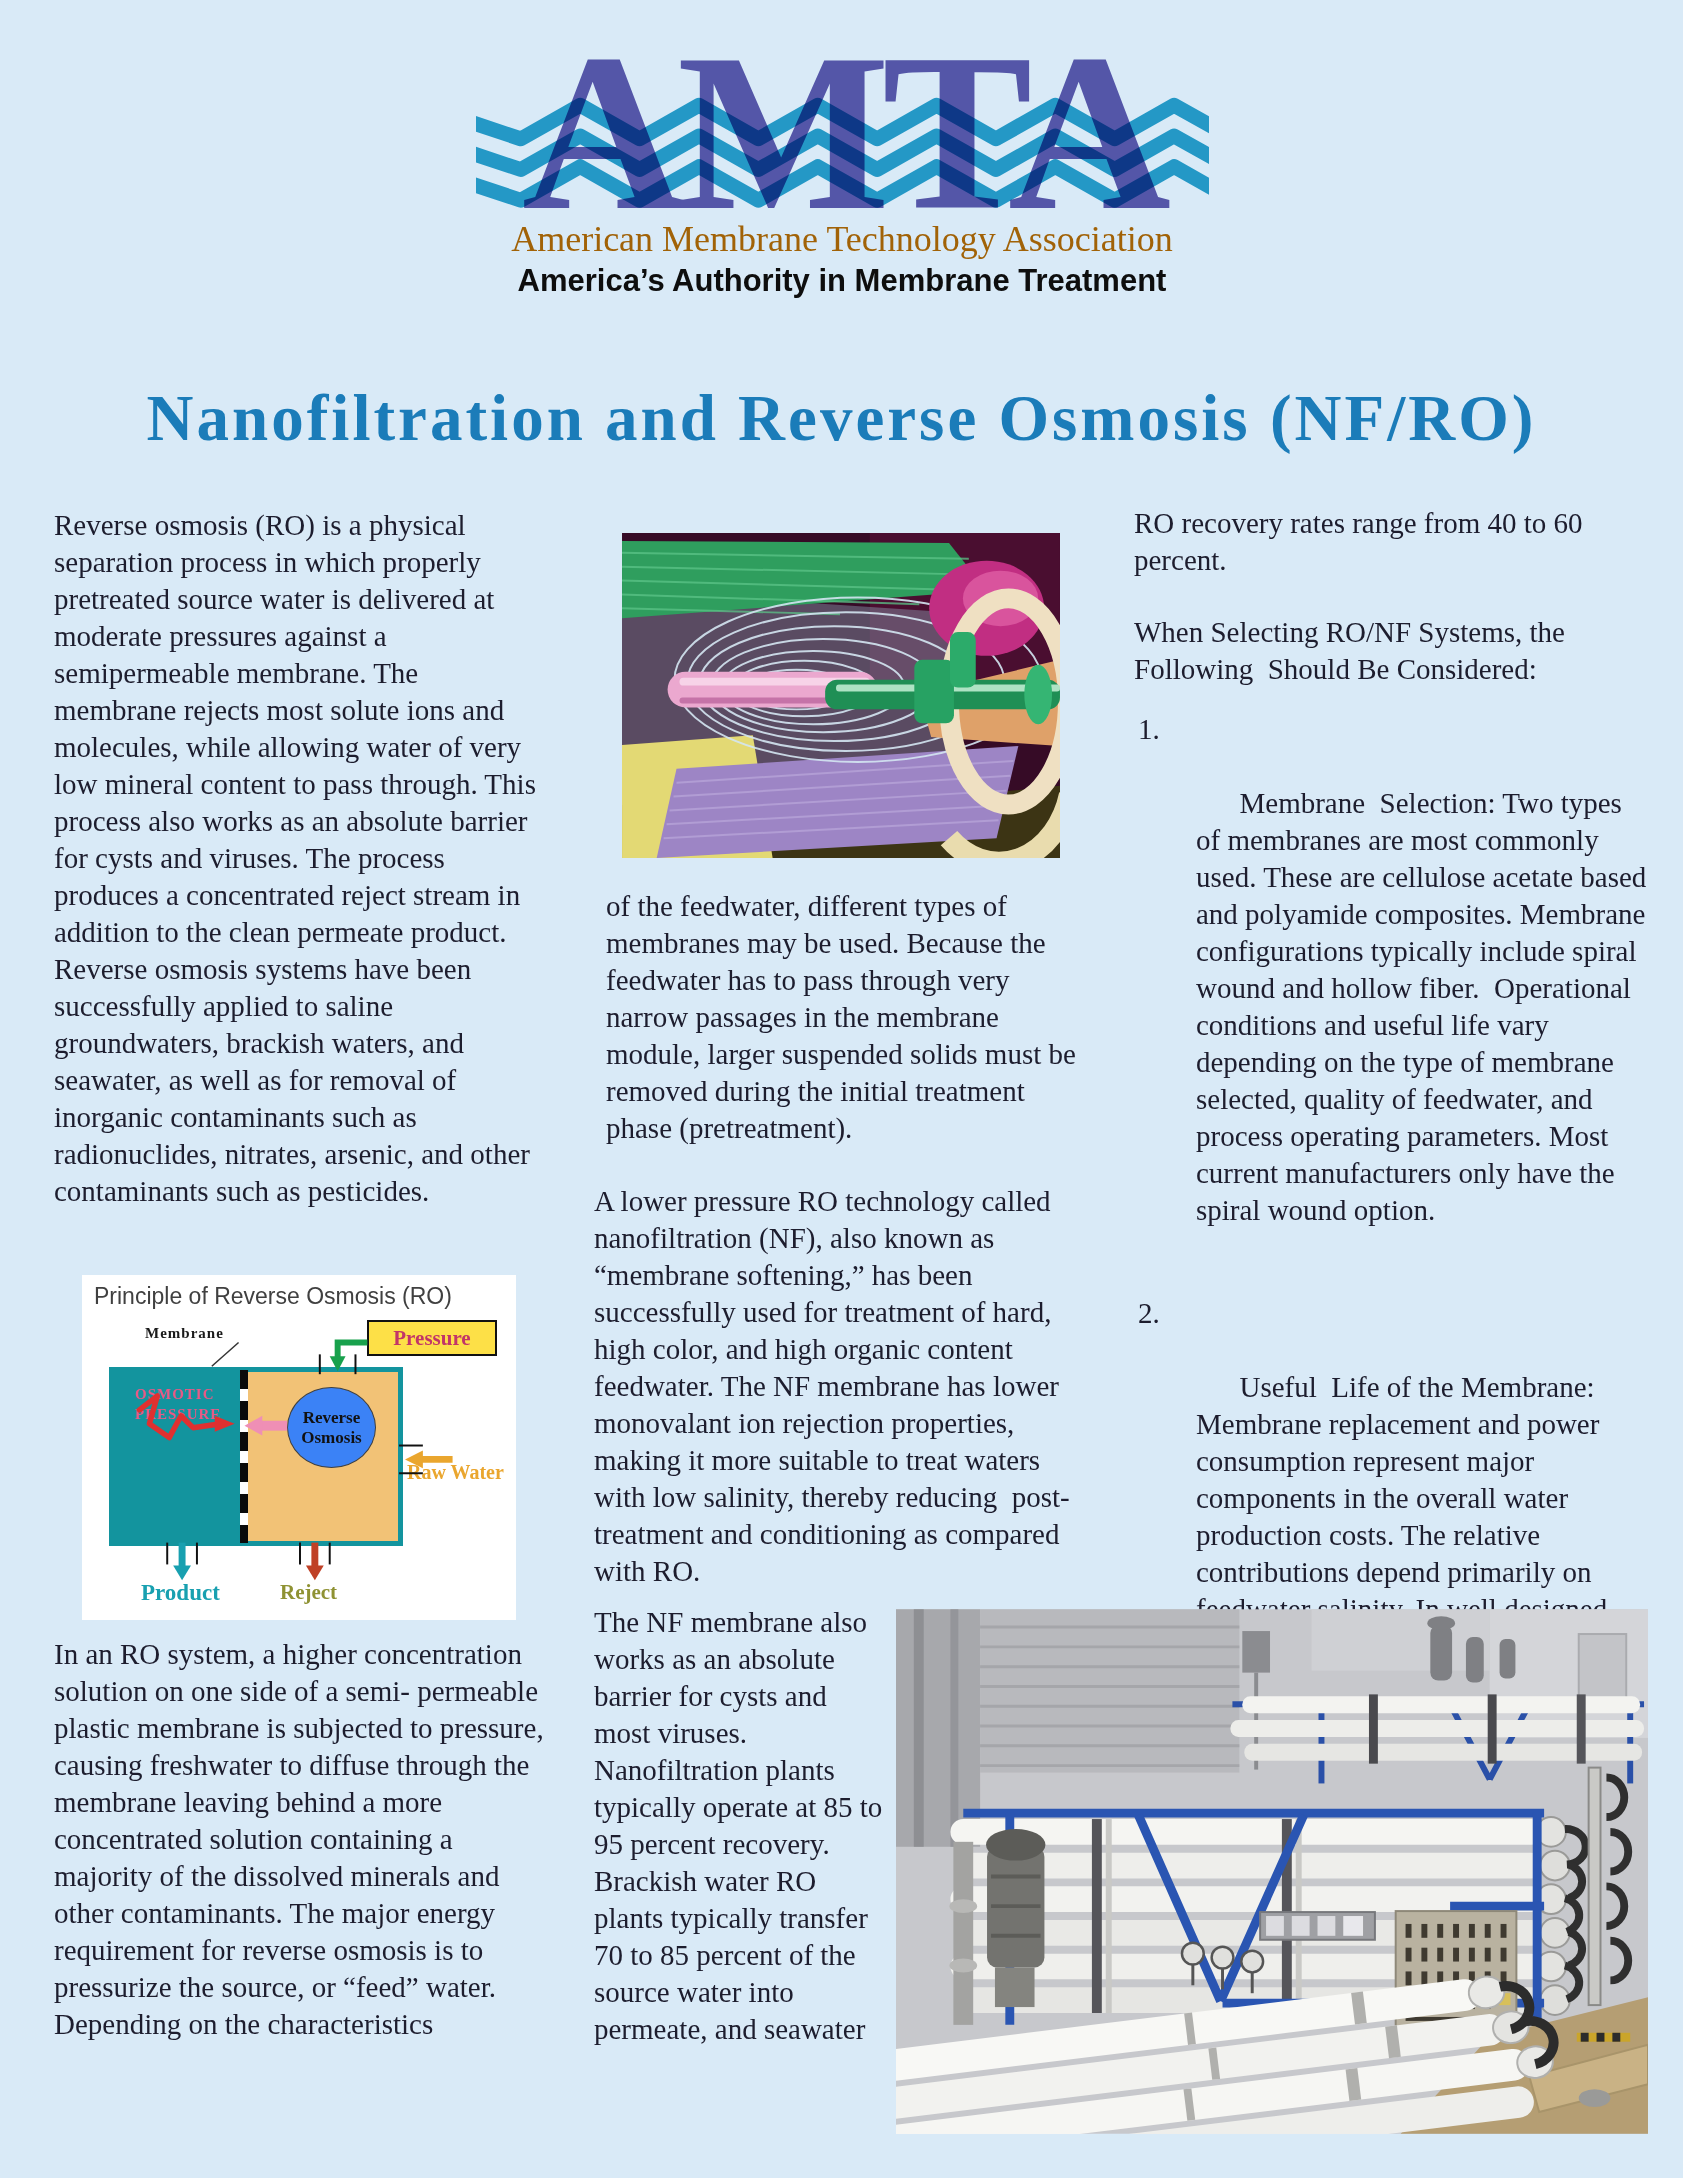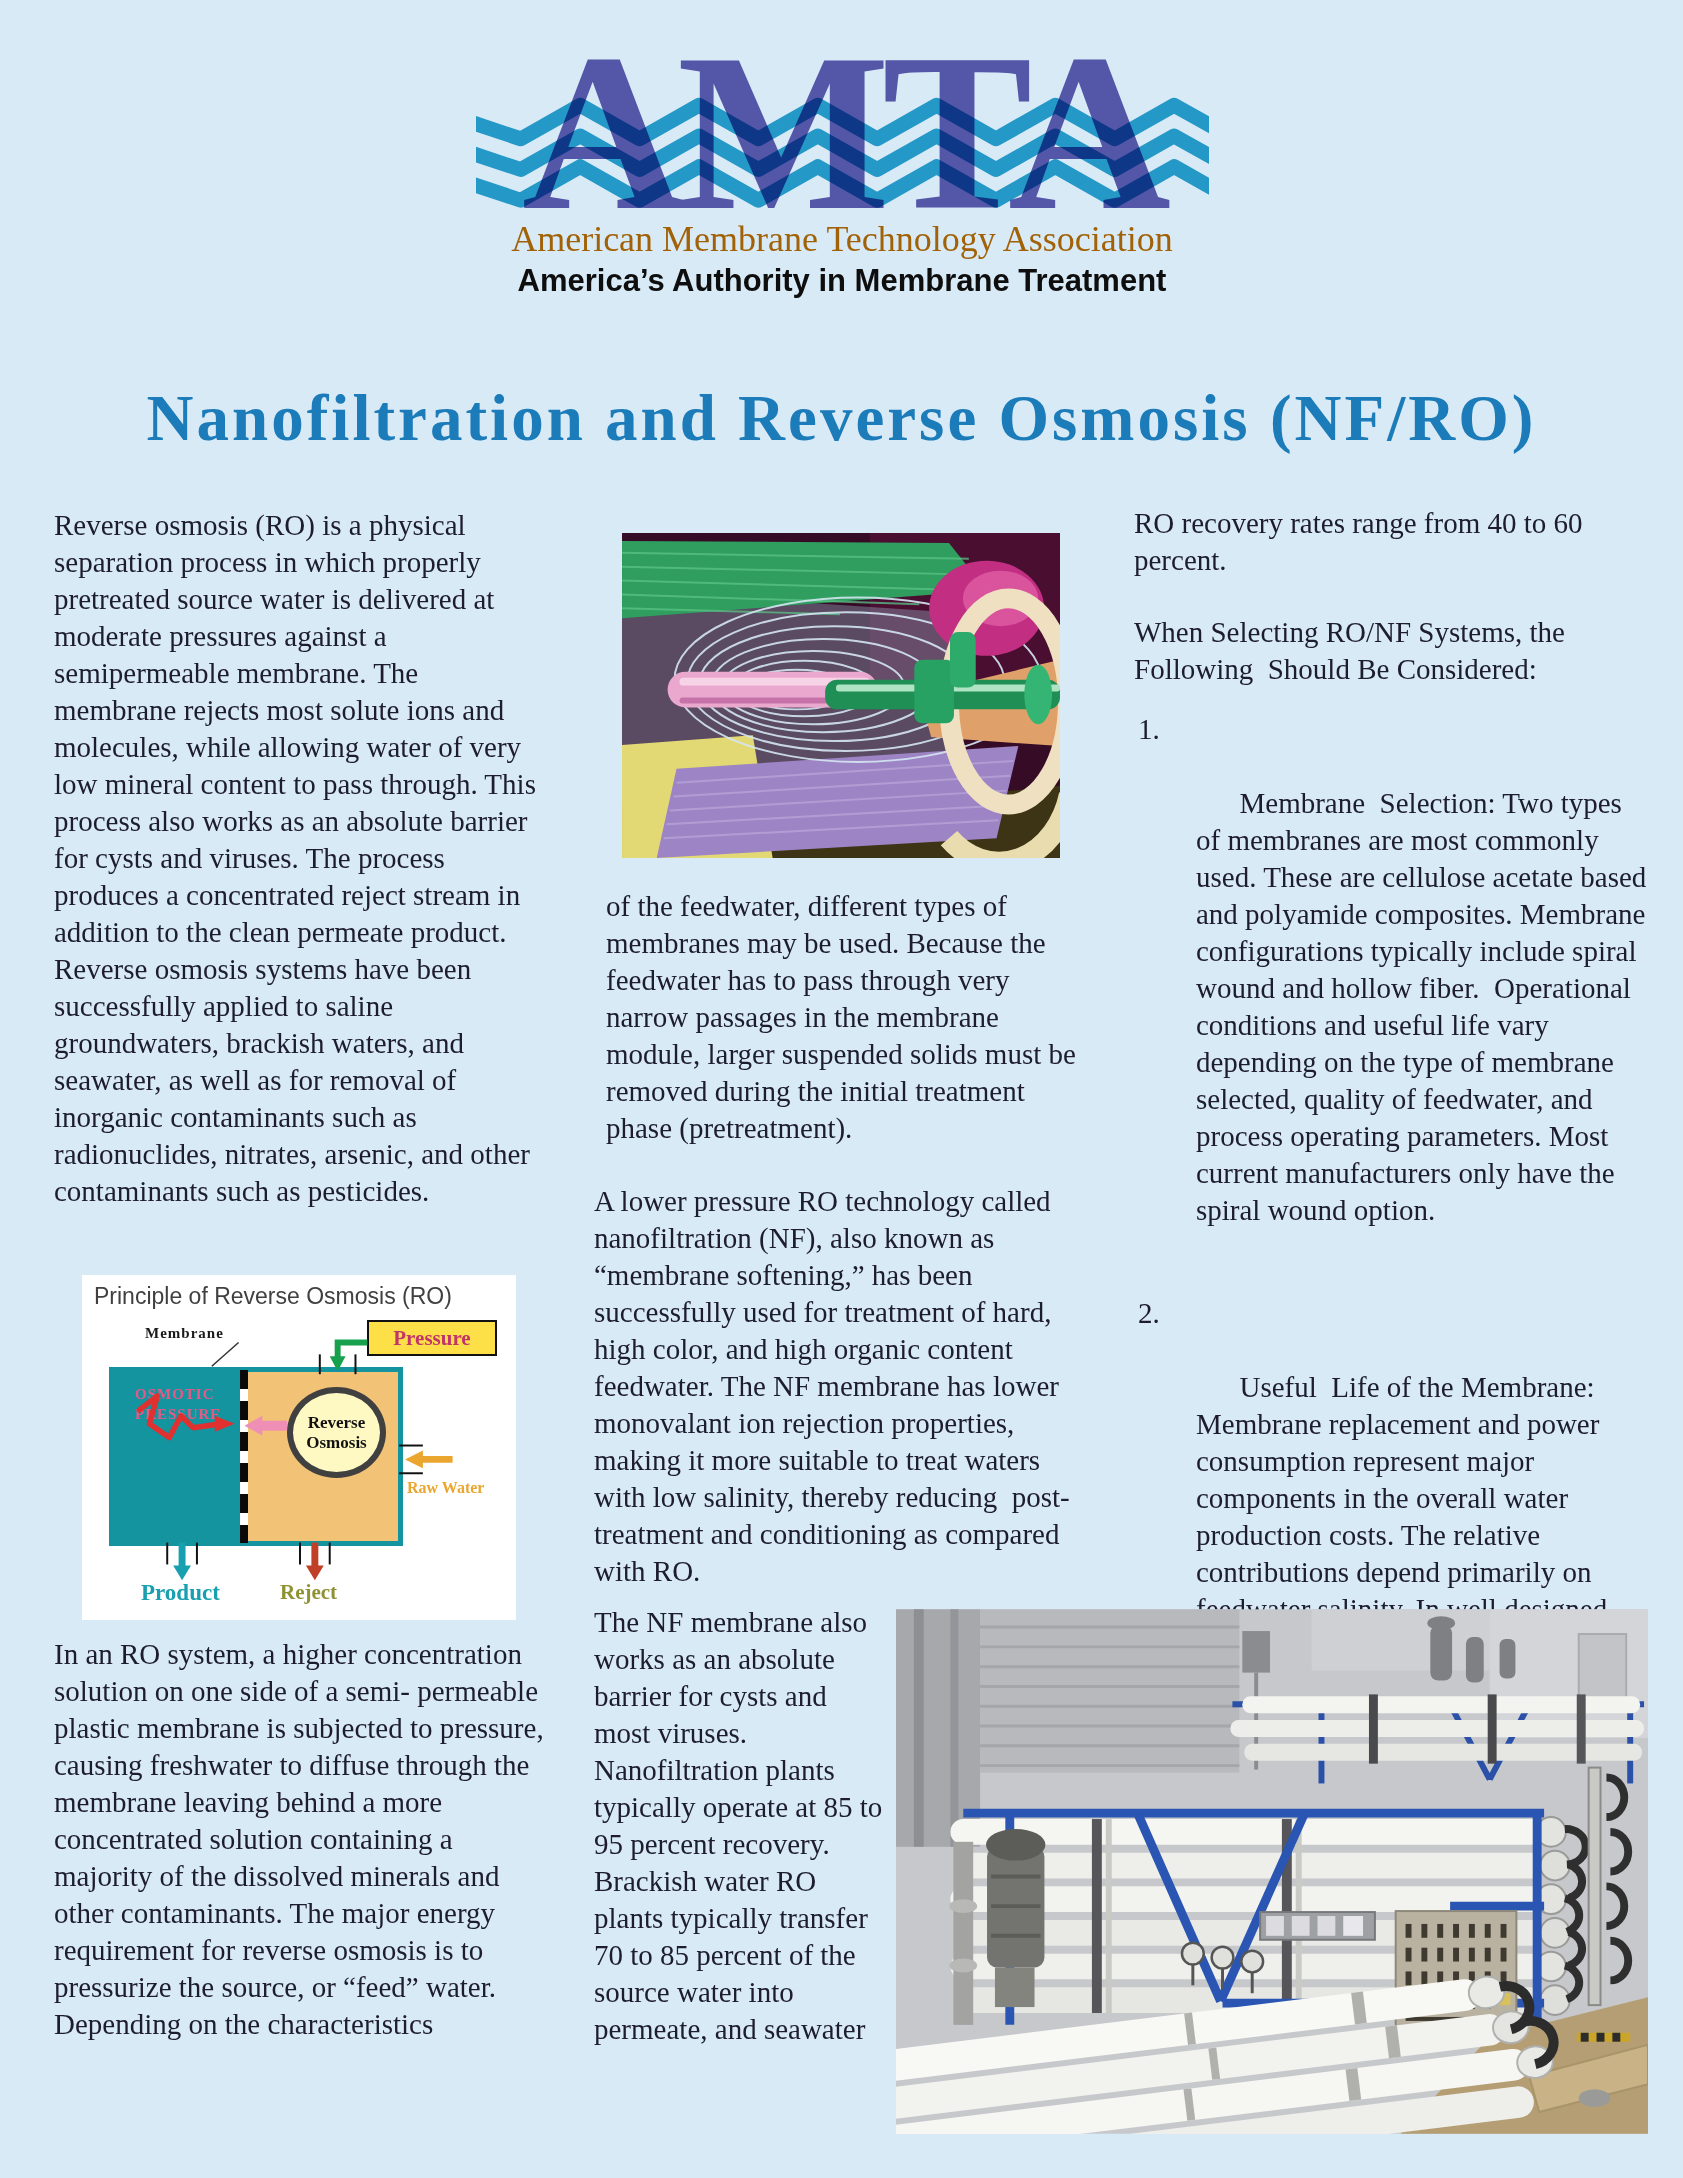--- a/index.html
+++ b/index.html
@@ -30,27 +30,27 @@
   .diagram{position:absolute;left:82px;top:1275px;width:434px;height:345px;background:#ffffff;}
   .d-title{position:absolute;left:12px;top:8px;font:23px "Liberation Sans",sans-serif;color:#404040;}
   .d-outer{position:absolute;left:27px;top:92px;width:284px;height:169px;border:5px solid #13949e;}
   .d-teal{position:absolute;left:0;top:0;width:130px;height:169px;background:#13949e;}
   .d-orange{position:absolute;left:130px;top:0;width:154px;height:169px;background:#f2c276;}
   .d-membrane{position:absolute;left:126px;top:-2px;width:8px;height:173px;
      background:repeating-linear-gradient(#0a0a0a 0 19px,#ffffff 19px 31px);}
   .d-label{position:absolute;font-family:"Liberation Serif",serif;font-weight:bold;}
   .d-membrane-lb{left:63px;top:50px;font-size:15px;color:#1a1a1a;letter-spacing:1px;}
   .d-osmotic{left:53px;top:109px;width:111px;font-size:15px;line-height:1.35;color:#e85a86;letter-spacing:1px;}
-  .d-oval{position:absolute;left:205px;top:112px;width:87px;height:79px;background:#fef9c3;
-     border:6px solid #404040;border-radius:50%;display:flex;align-items:center;justify-content:center;
+  .d-oval{position:absolute;left:205px;top:112px;width:87px;height:79px;background:#3b82f6;
+     border:1px solid #404040;border-radius:50%;display:flex;align-items:center;justify-content:center;
      text-align:center;font:bold 17px/1.15 "Liberation Serif",serif;color:#111;}
   .d-pressure{position:absolute;left:285px;top:45px;width:126px;height:32px;background:#fde047;
      border:2px solid #111;display:flex;align-items:center;justify-content:center;
      font:bold 21px "Liberation Serif",serif;color:#c23568;}
-  .d-raw{left:325px;top:204px;font-size:16px;color:#eaa62e;white-space:nowrap;}
+  .d-raw{left:325px;top:186px;font-size:20px;color:#eaa62e;white-space:nowrap;}
   .d-product{left:59px;top:305px;font-size:23px;color:#18a0b0;}
   .d-reject{left:198px;top:305px;font-size:21px;color:#8f9233;}
   .d-svg{position:absolute;left:0;top:0;}
   
   #img-membrane{left:622px;top:533px;width:438px;height:325px;}
   #img-plant{left:896px;top:1609px;width:752px;height:525px;}
 </style>
 </head>
 <body>
 

